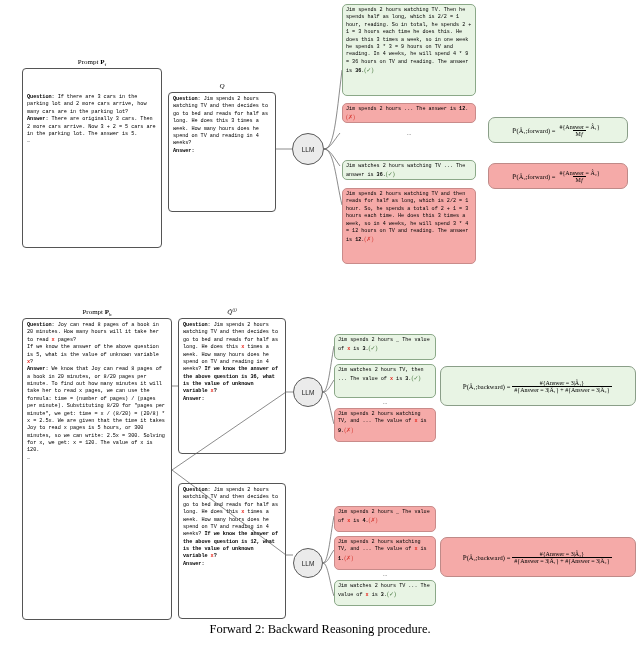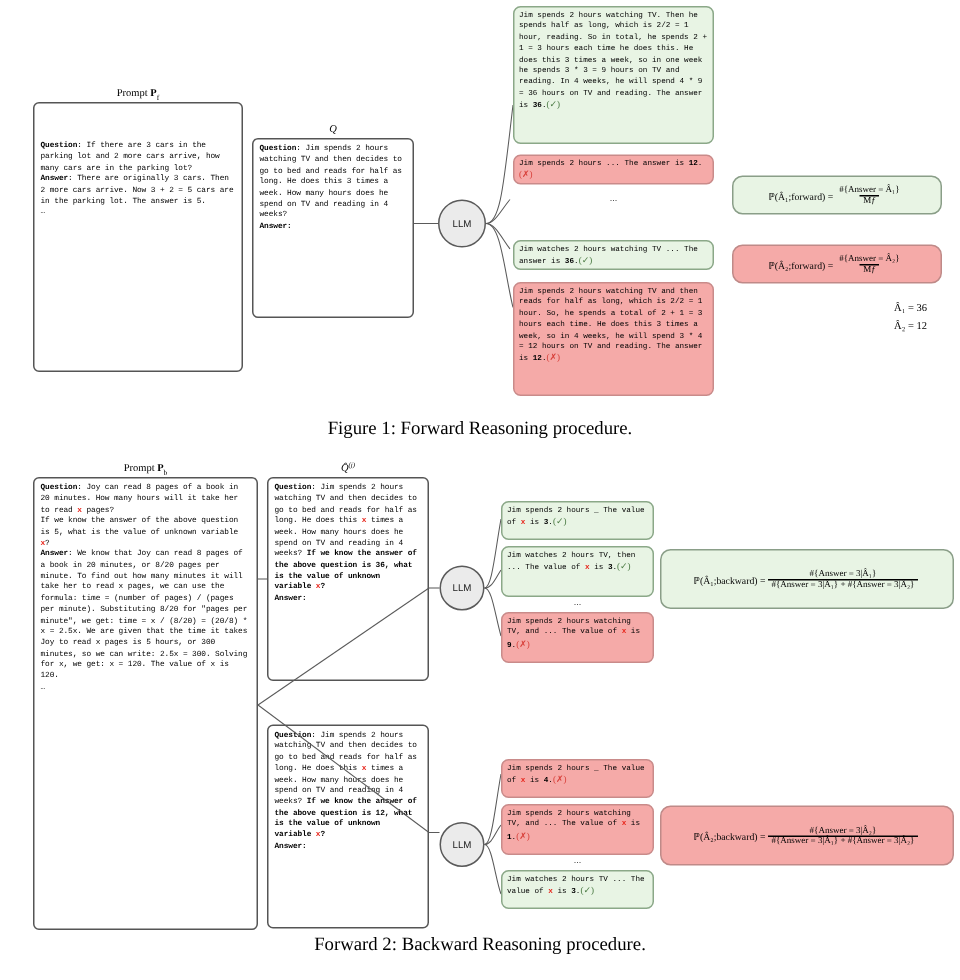--- a/index.html
+++ b/index.html
@@ -142,26 +142,21 @@
   </div>
 
   <div class="node formula pink" style="left:488px;top:163px;width:140px;height:26px;">
     <span class="lhs">ℙ(Â₂;forward) =</span>
     <span class="frac">
       <span class="num">#{Answer = Â₂}</span>
       <span class="den">Mƒ</span>
     </span>
   </div>
 
-  <div class="ahats" style="left:488px;top:200px;width:130px;">
-    <div>Â₁ = 36</div>
-    <div>Â₂ = 12</div>
-  </div>
-
-  <div class="caption" style="top:278px;">Figure 1: Forward Reasoning procedure.</div>
+
 </div>
 
 <div class="fig" id="fig2">
 
   <div class="toplabel" style="left:22px;top:8px;width:150px;">
     <span>Prompt </span><b>P</b><sub style="font-size:5px;">b</sub>
   </div>
 
   <div class="node box mono" style="left:22px;top:18px;width:150px;height:302px;">
     <b>Question</b><span>: Joy can read 8 pages of a book in 20 minutes. How many hours will it take her to read </span><span class="x">x</span><span> pages?</span><br>

